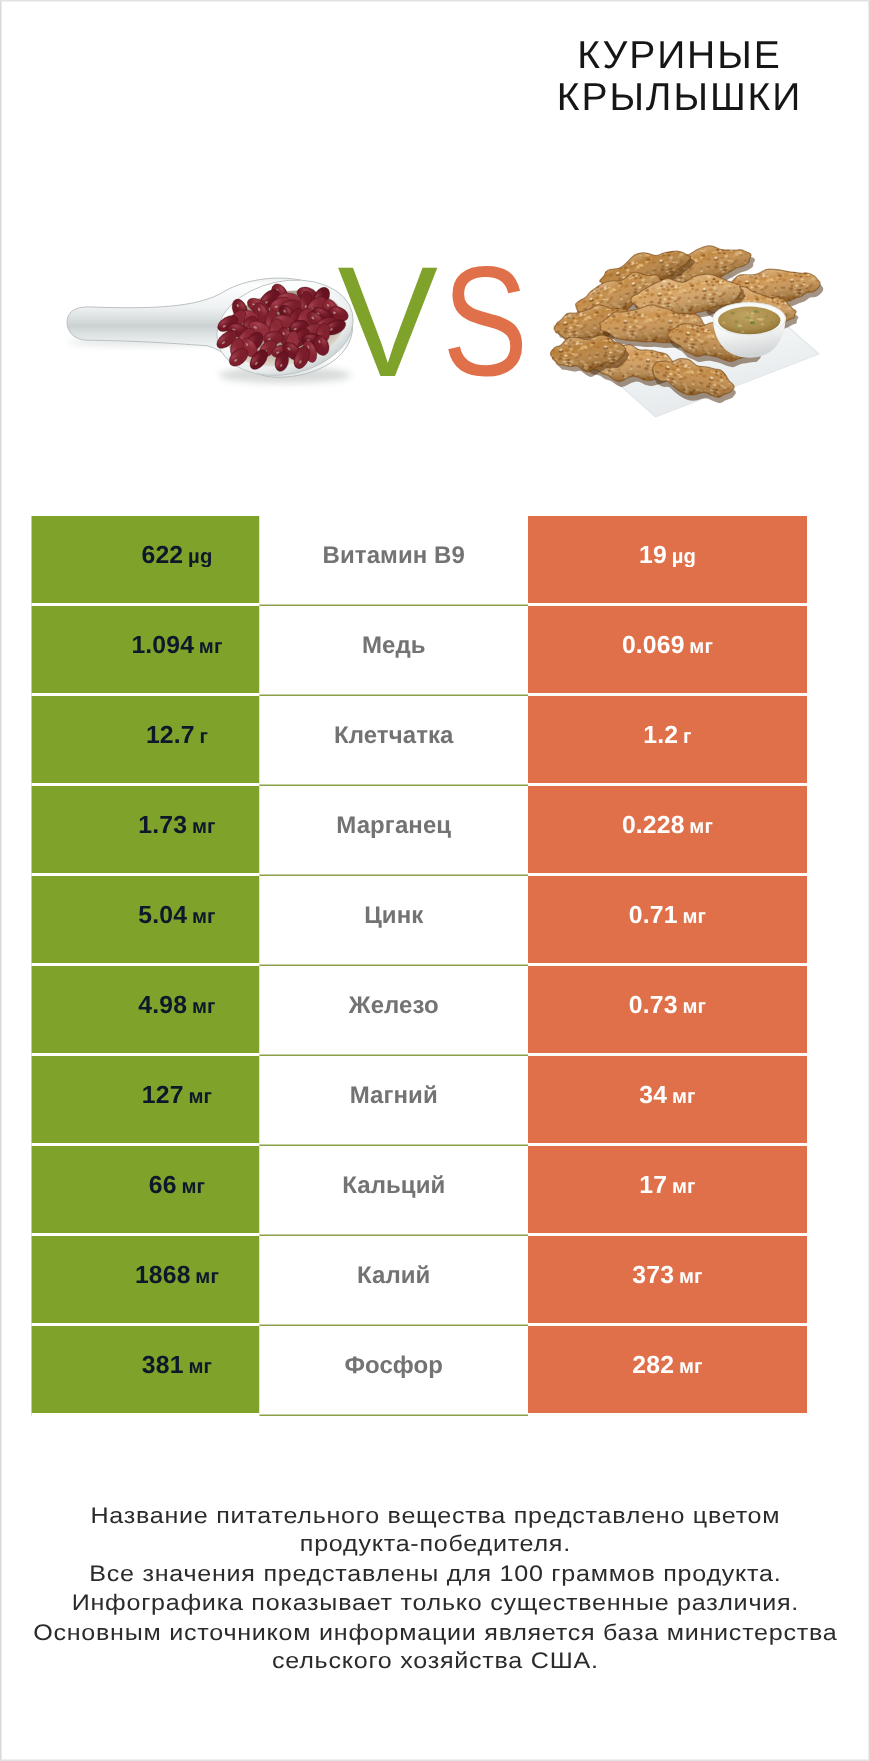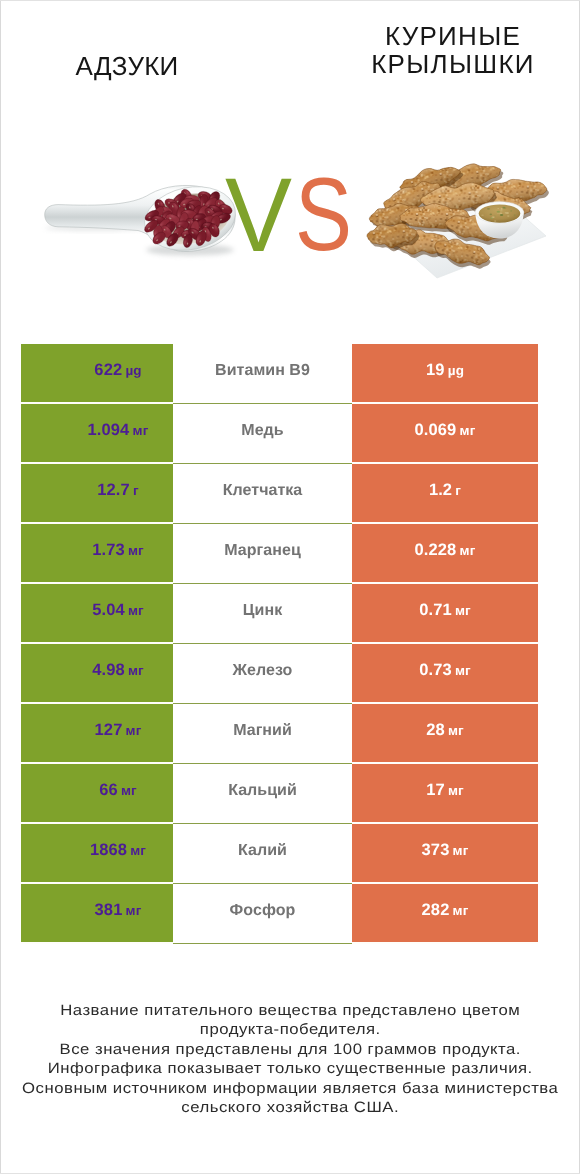--- a/index.html
+++ b/index.html
@@ -28,21 +28,21 @@
 
   
   .vs { position:absolute; top:0; left:0; width:580px; height:300px;
         pointer-events:none; }
 
   
   .table { position:absolute; left:21px; top:344px; width:537px; }
   .row { display:flex; height:60px; }
   .cell { box-sizing:border-box; height:60px; display:flex;
           align-items:center; justify-content:center; line-height:1; padding-bottom:5px; }
-  .cell.left  { width:152px; background:#7fa22b; color:#4c1d95; border-bottom:2px solid #fffefa;padding-left:42px; }
+  .cell.left  { width:152px; background:#7fa22b; color:#0f172a; border-bottom:2px solid #fffefa;padding-left:42px; }
   .cell.right { width:186px; background:#e0704a; color:#ffffff; border-bottom:2px solid #fffefa; }
   .cell.mid   { width:179px; background:#ffffff; border-bottom:1px solid #8a9f48; }
   .val  { font-size:16.5px; font-weight:700; letter-spacing:0.1px; opacity:0.999; }
   .unit { font-size:13.5px; font-weight:700; margin-left:3.2px; letter-spacing:0.1px; opacity:0.999; }
   .label{ font-size:16px; font-weight:700; color:#737373; letter-spacing:0.05px; opacity:0.999; }
 
   
   .footer { position:absolute; left:0; top:1001px; width:580px; text-align:center;
             color:#2b2b2b; font-size:15px; line-height:19.45px; font-weight:400;
             letter-spacing:0.45px; text-indent:0.45px; }
@@ -50,21 +50,20 @@
 </style>
 </head>
 <body>
 
 <div class="page">
   <div class="edge" id="edge-left"></div>
   <div class="edge" id="edge-right"></div>
   <div class="edge" id="edge-top"></div>
   <div class="edge" id="edge-bottom"></div>
 
-  <div class="title" id="title-left">АДЗУКИ</div>
   <div class="title" id="title-right">
     <div>КУРИНЫЕ</div>
     <div>КРЫЛЫШКИ</div>
   </div>
 
   <svg id="hero" viewBox="0 0 580 300" xmlns="http://www.w3.org/2000/svg">
     <defs>
       <linearGradient id="hg" x1="0" y1="0" x2="0" y2="1">
         <stop offset="0%" stop-color="#eef1f1"></stop>
           <stop offset="7%" stop-color="#fdfefe"></stop>
@@ -791,21 +790,21 @@
       </div>
       <div class="row">
         <div class="cell left">
           <span class="val">127</span>
           <span class="unit">мг</span>
         </div>
         <div class="cell mid winner-left">
           <span class="label">Магний</span>
         </div>
         <div class="cell right">
-          <span class="val">28</span>
+          <span class="val">34</span>
           <span class="unit">мг</span>
         </div>
       </div>
       <div class="row">
         <div class="cell left">
           <span class="val">66</span>
           <span class="unit">мг</span>
         </div>
         <div class="cell mid winner-left">
           <span class="label">Кальций</span>

